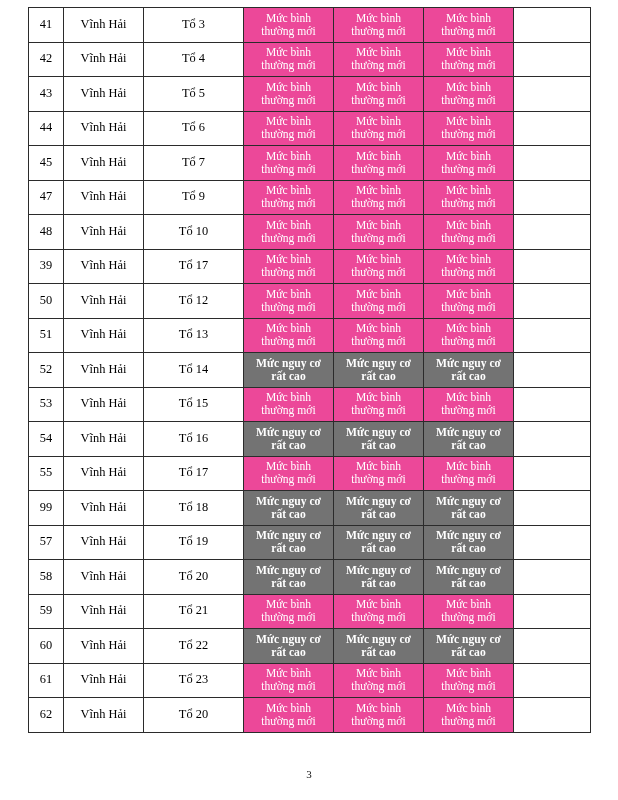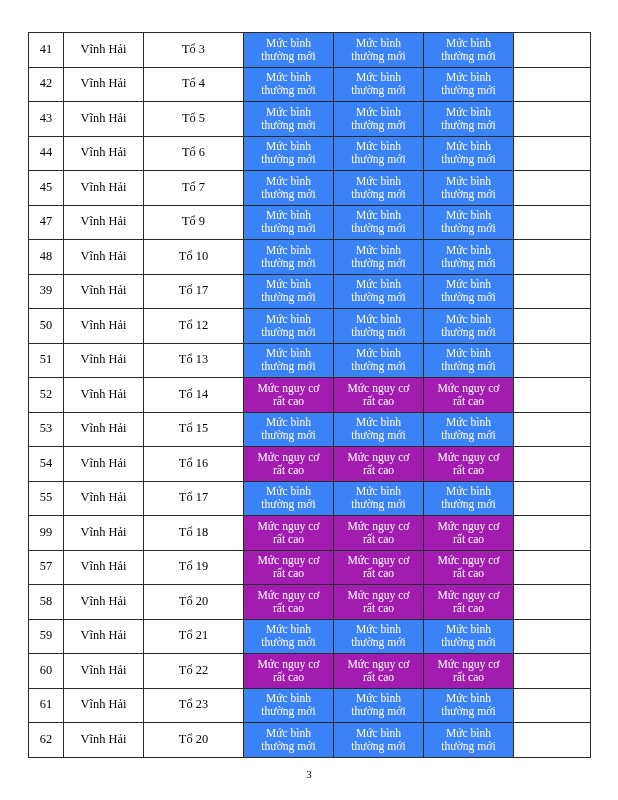--- a/index.html
+++ b/index.html
@@ -18,21 +18,21 @@
     position: absolute;
     left: 0;
     top: 0;
     width: 618px;
     height: 800px;
     overflow: hidden;
   }
   .risk-table {
     position: absolute;
     left: 28px;
-    top: 32px;
+    top: 7px;
     width: 562px;
     border-collapse: collapse;
     table-layout: fixed;
   }
   .risk-table td {
     border: 1.3px solid #2b2b2b;
     height: 33.5px;
     padding: 0;
     text-align: center;
     vertical-align: middle;
@@ -46,22 +46,22 @@
   .col-group { width: 100px; }
   .col-lvl   { width: 90px; }
   .col-note  { width: 77px; }
 
   td.lvl {
     font-size: 11.6px;
     line-height: 1.14;
     color: #ffffff;
     padding: 0 1px;
   }
-  td.lvl.normal { background: #3b82f6; }
-  td.lvl.high   { background: #a21caf; }
+  td.lvl.normal { background: #ec4899; }
+  td.lvl.high   { background: #737373; font-weight: bold; }
 
   td.lvl .t1, td.lvl .t2 { display: block; white-space: nowrap; }
 
   .page-number {
     position: absolute;
     left: 0;
     top: 768px;
     width: 618px;
     text-align: center;
     font-size: 11px;

